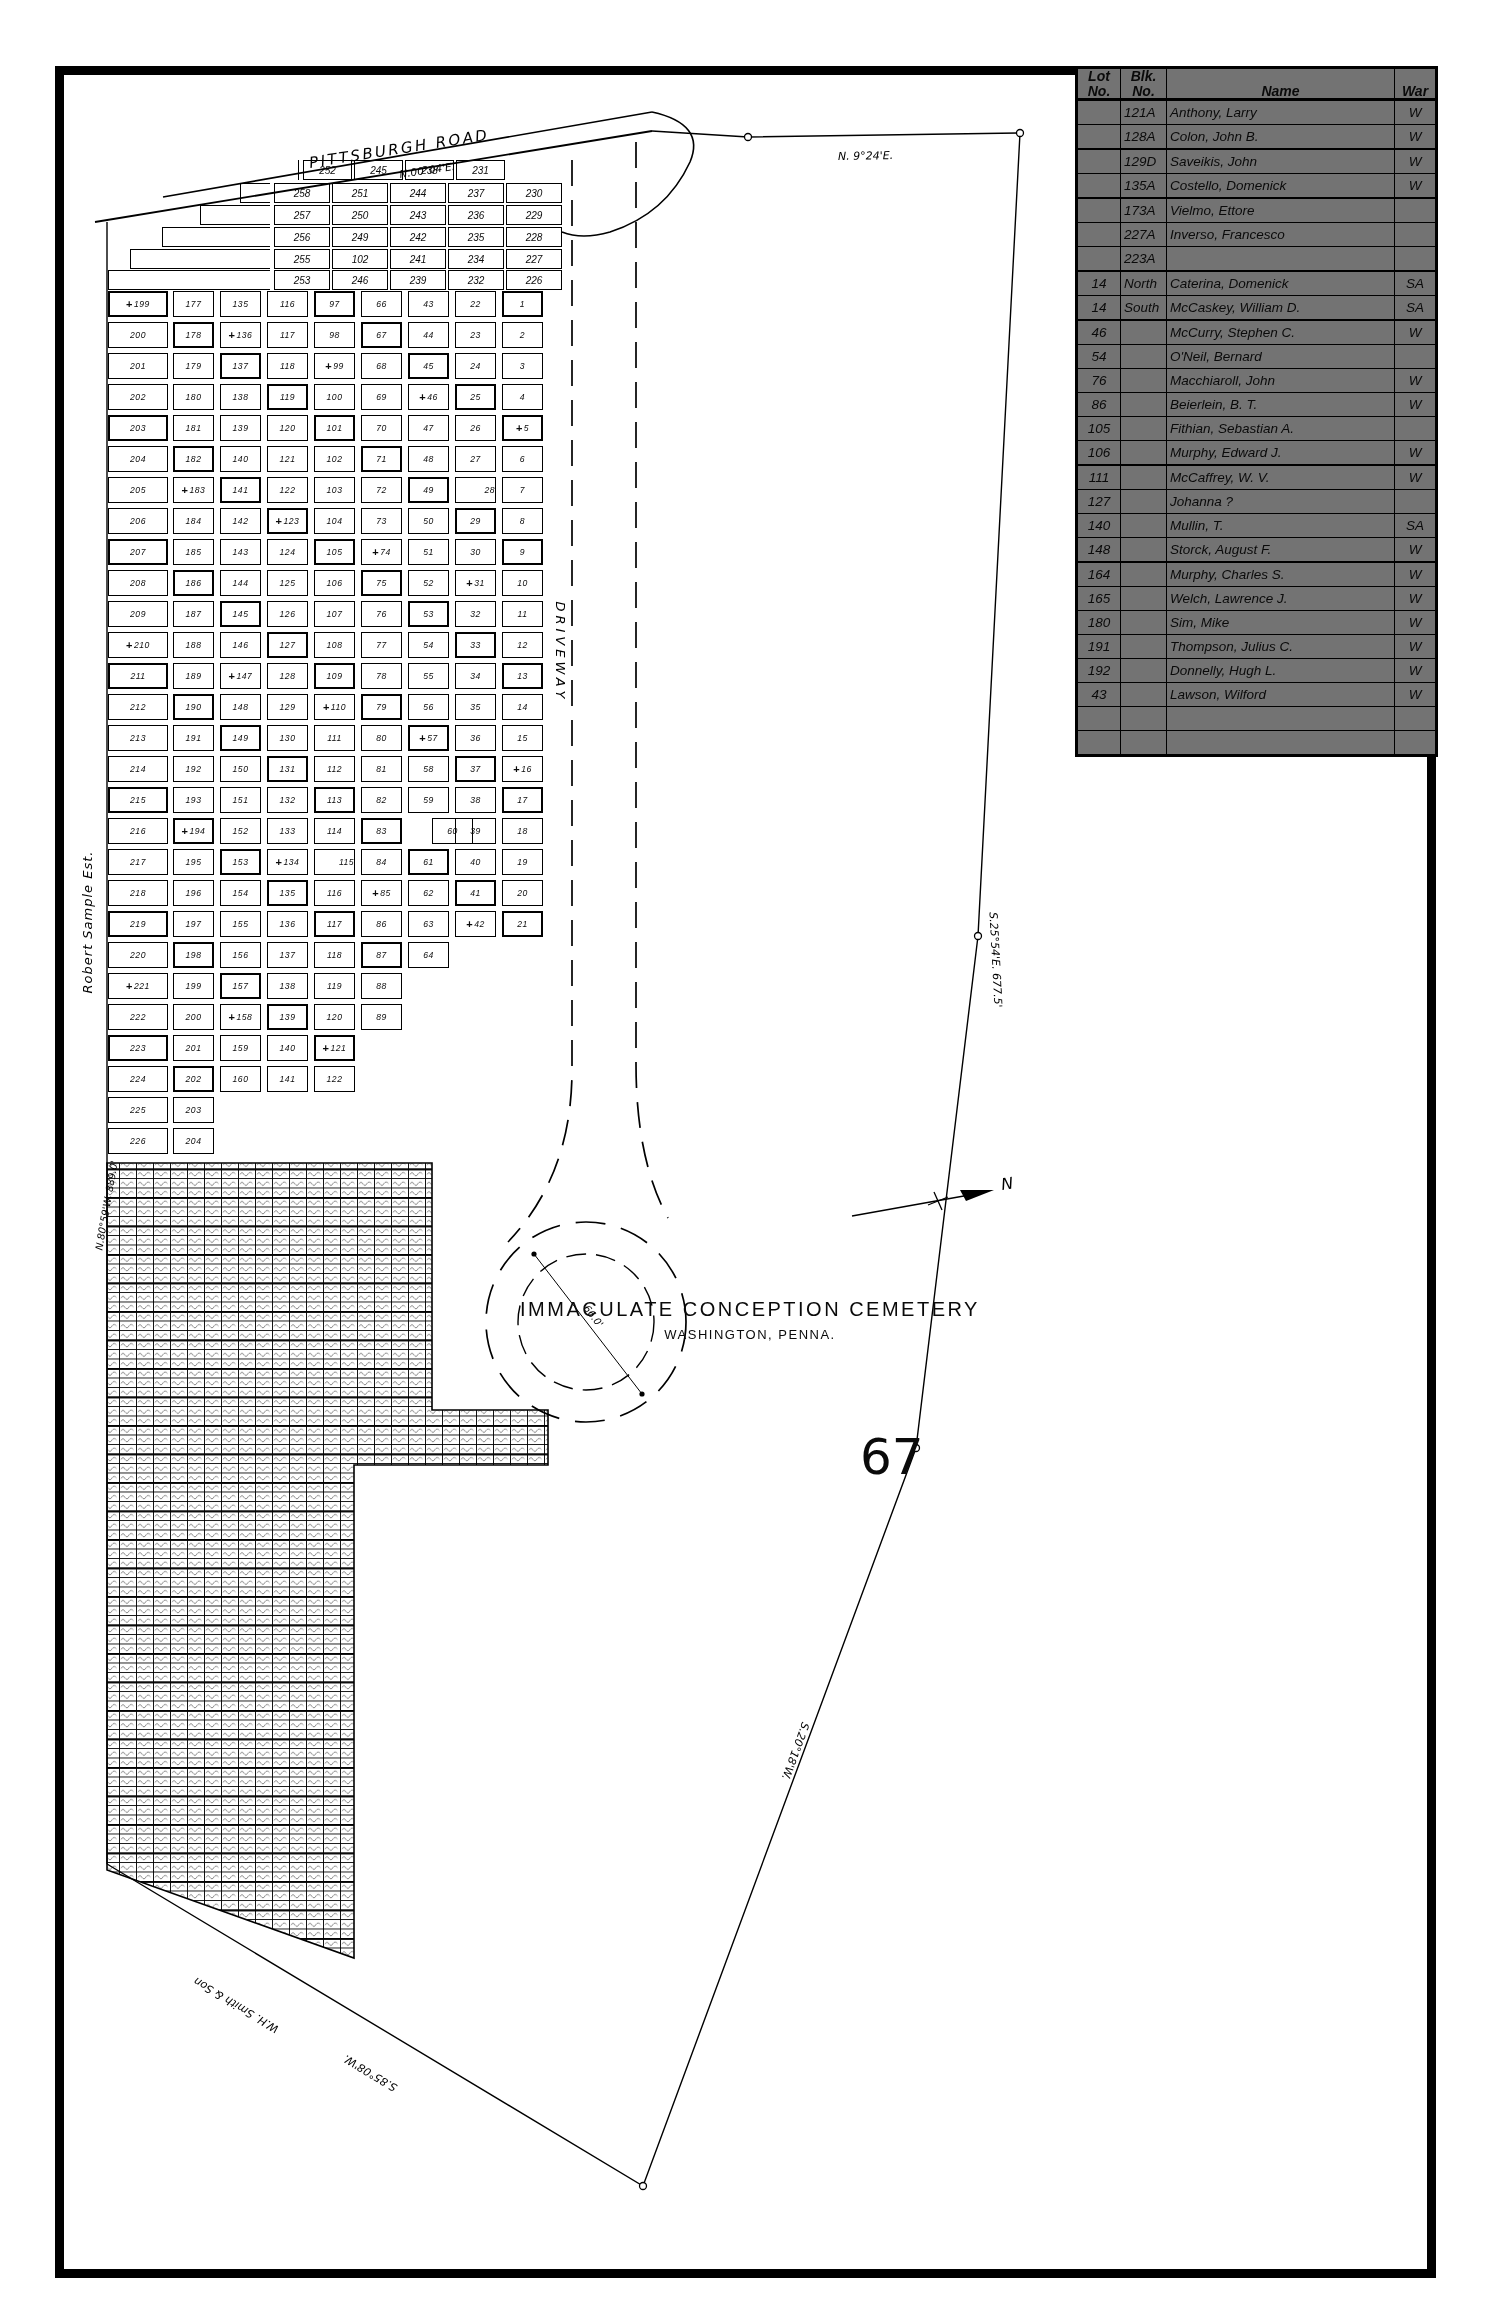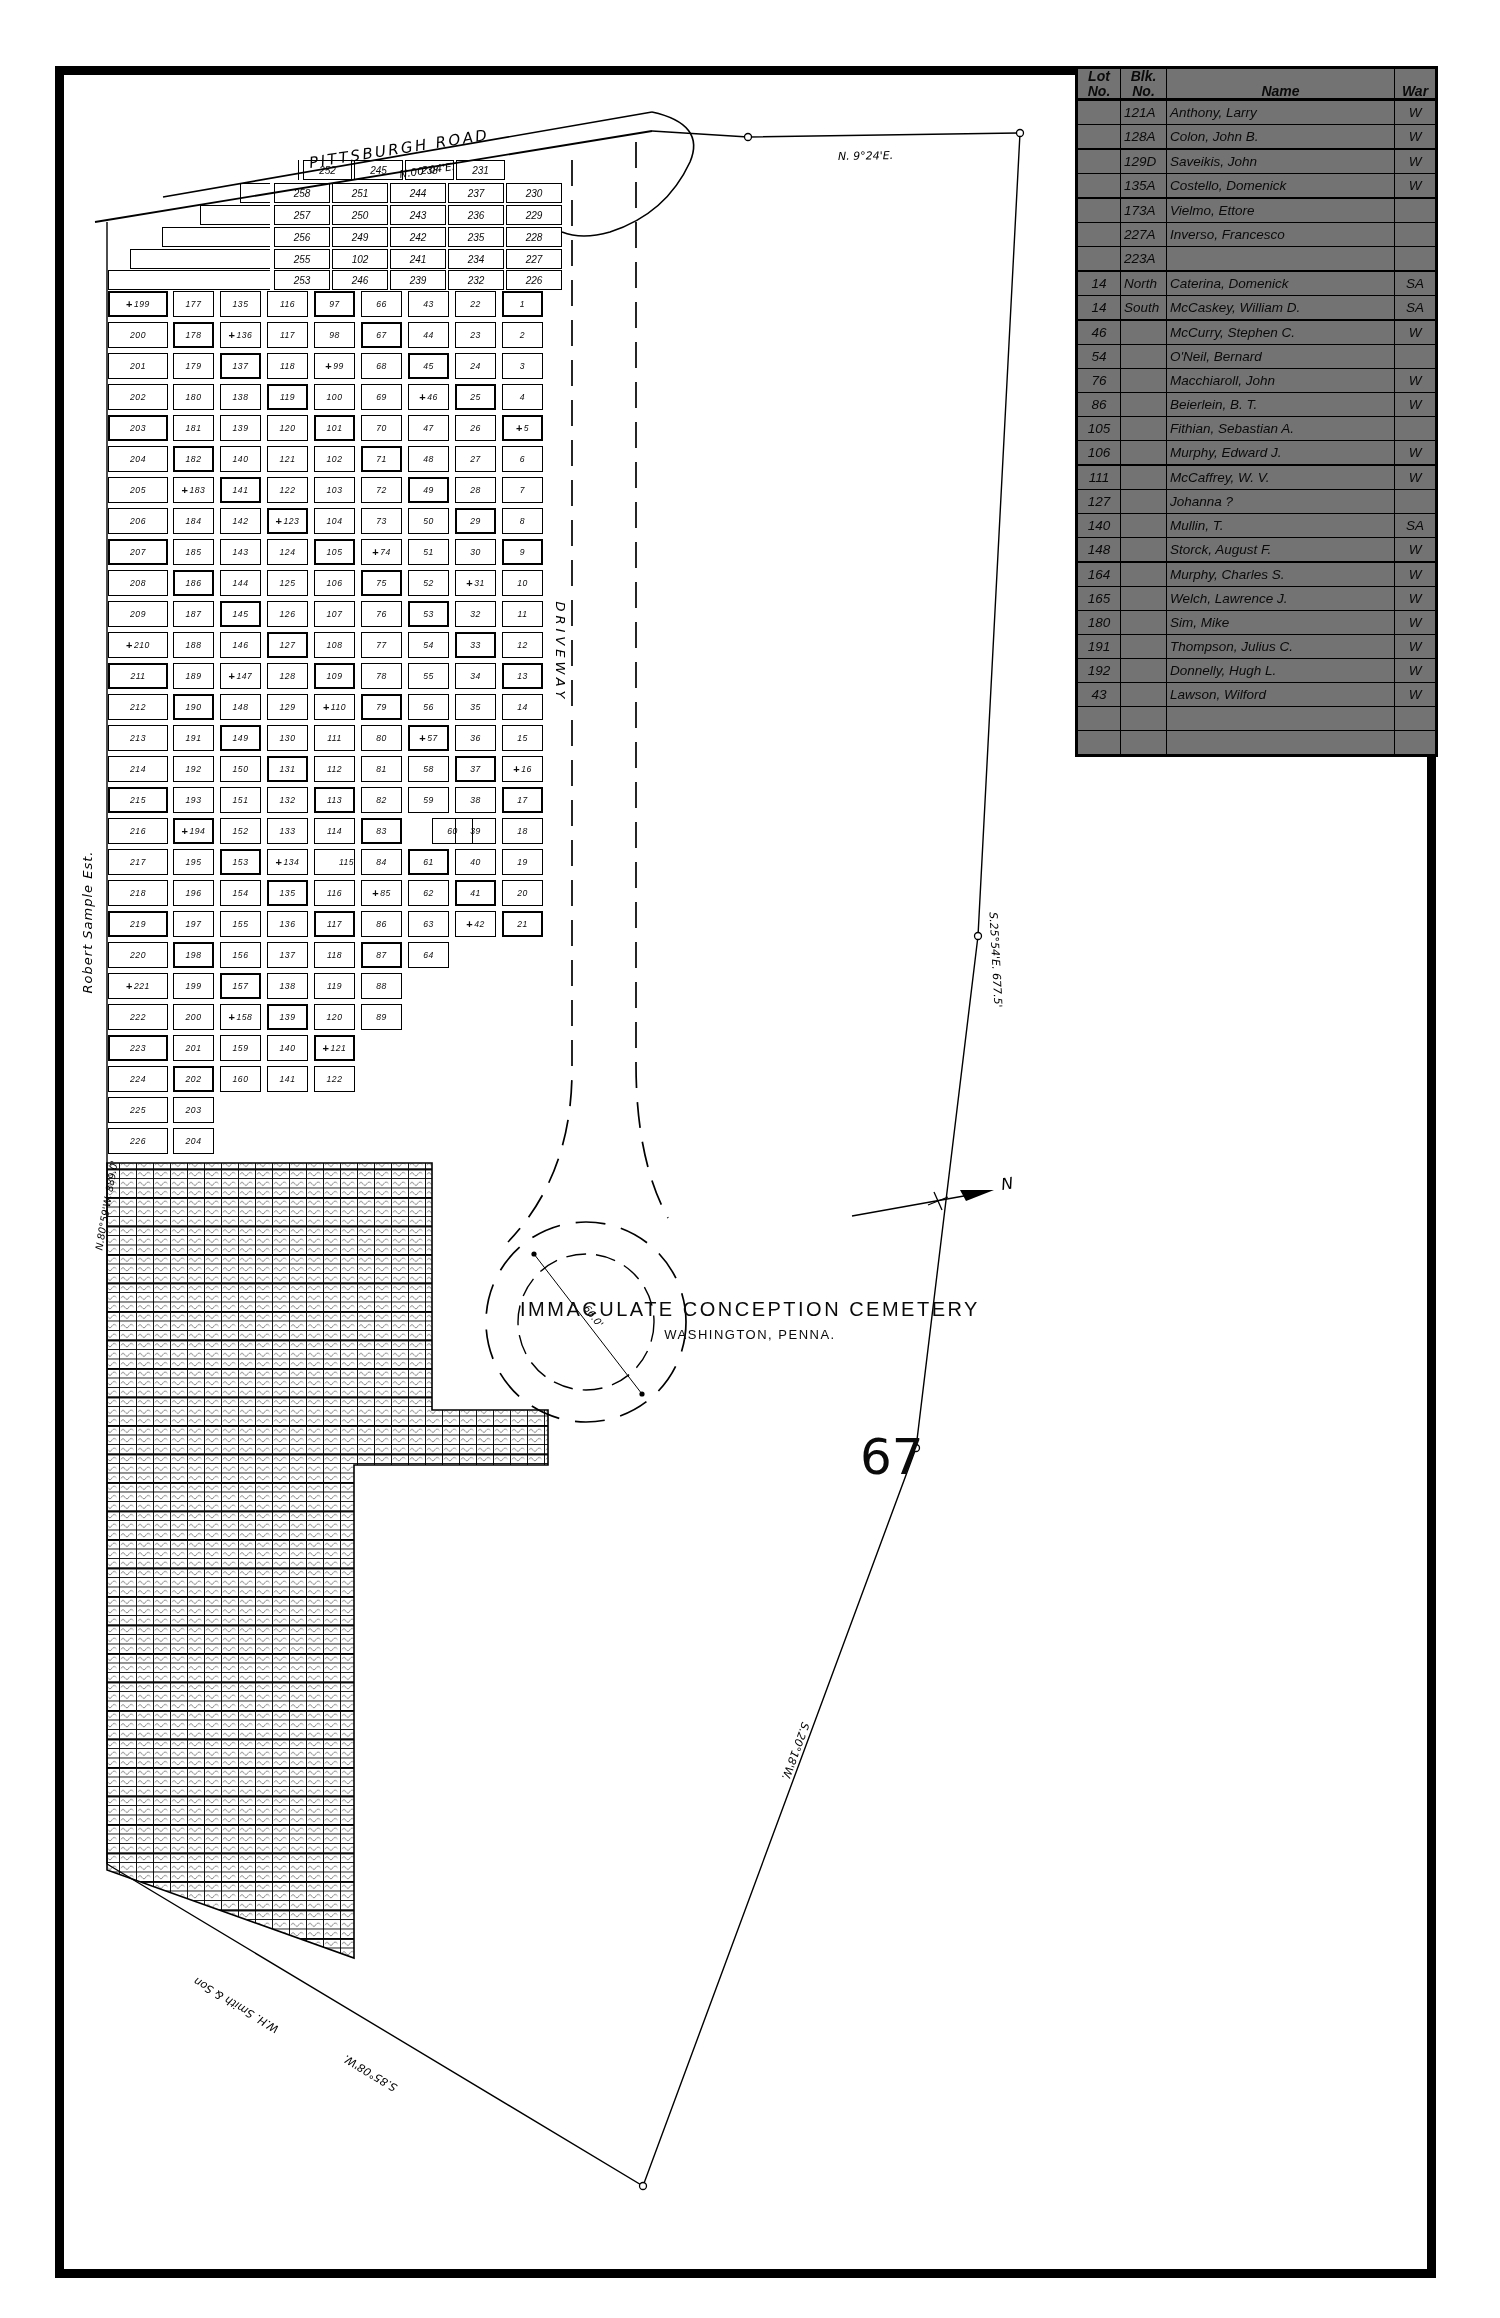--- a/index.html
+++ b/index.html
@@ -921,21 +921,21 @@
       </div>
       <div class="lotcell thick" style="left: 347px; top: 93px; width: 41px; height: 26px;">
         <span>25</span>
       </div>
       <div class="lotcell" style="left: 347px; top: 124px; width: 41px; height: 26px;">
         <span>26</span>
       </div>
       <div class="lotcell" style="left: 347px; top: 155px; width: 41px; height: 26px;">
         <span>27</span>
       </div>
-      <div class="lotcell" style="left: 347px; top: 186px; width: 41px; height: 26px;">
+      <div class="lotcell" style="left: 347px; top: 186px; width: 41px; height: 26px; justify-content: flex-end;">
         <span>28</span>
       </div>
       <div class="lotcell thick" style="left: 347px; top: 217px; width: 41px; height: 26px;">
         <span>29</span>
       </div>
       <div class="lotcell" style="left: 347px; top: 248px; width: 41px; height: 26px;">
         <span>30</span>
       </div>
       <div class="lotcell" style="left: 347px; top: 279px; width: 41px; height: 26px;">
         <span class="cross">+</span>

